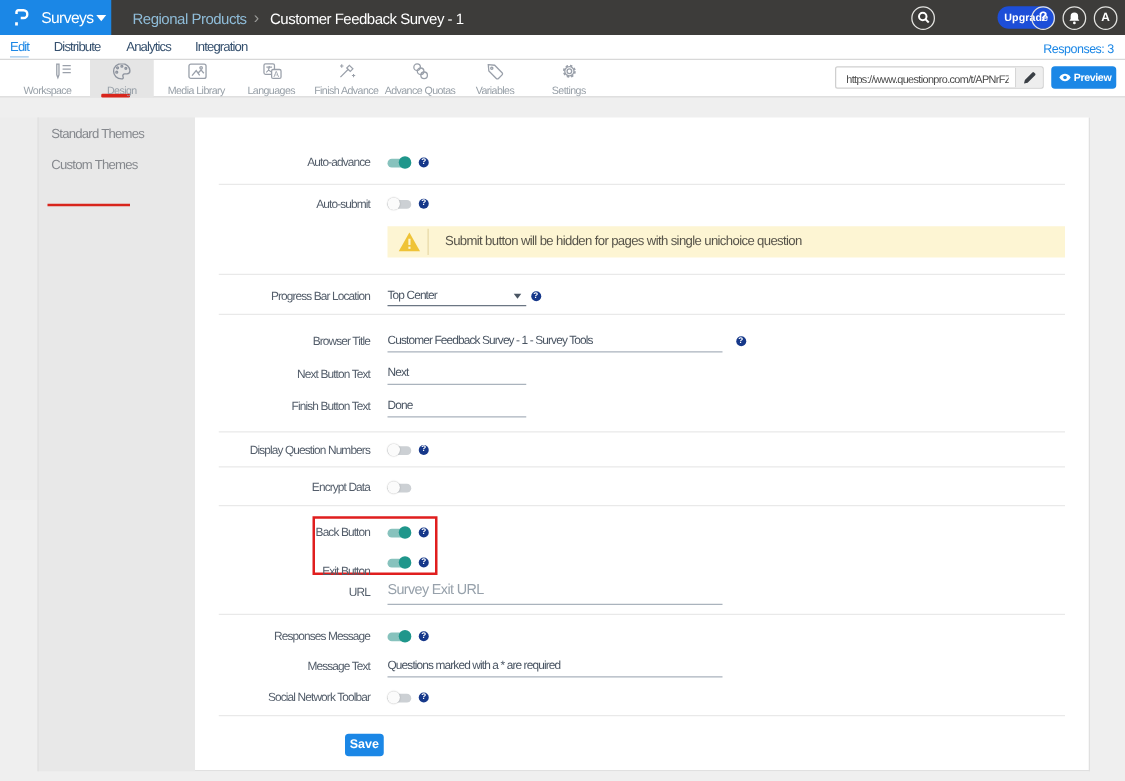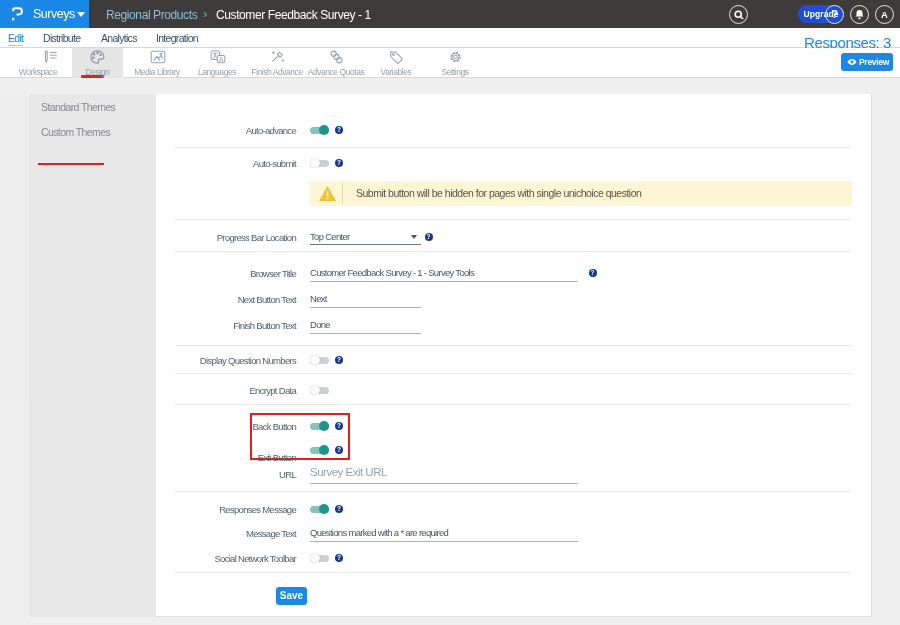--- a/index.html
+++ b/index.html
@@ -16,21 +16,21 @@
 #crumb1 { position:absolute; left:106px; top:7.5px; color:#8fbcd8; font-size:12px; letter-spacing:-0.4px; }
 #crumbsep { position:absolute; left:203px; top:6px; color:#9a9a98; font-size:13px; }
 #crumb2 { position:absolute; left:216px; top:7.5px; color:#fff; font-size:12px; letter-spacing:-0.4px; }
 .hcirc { position:absolute; top:5px; width:19px; height:19px; border:1.2px solid #e3e3e0; border-radius:50%; color:#fff; text-align:center; }
 #upg { position:absolute; left:798px; top:5px; width:46px; height:18px; background:#1d4ed8; border-radius:9px; color:#fff; font-size:8.5px; font-weight:bold; text-align:center; line-height:18px; letter-spacing:0.1px; }
 
 
 #menurow { position:absolute; left:0; top:28px; width:900px; height:20px; background:#fff; border-bottom:1px solid #d8d8d8; }
 .mitem { position:absolute; top:3.5px; font-size:10.5px; font-weight:500; color:#35506e; letter-spacing:-0.7px; }
 #m-edit { color:#1b87e6; border-bottom:1.5px solid #9cc6ea; padding-bottom:1px; }
-#resp { position:absolute; right:9px; top:5.5px; font-size:15px; color:#1b87e6; letter-spacing:-0.4px; }
+#resp { position:absolute; right:9px; top:5.5px; font-size:10px; color:#1b87e6; letter-spacing:-0.4px; }
 
 
 #toolbar { position:absolute; left:0; top:48px; width:900px; height:30px; background:#fff; border-bottom:1px solid #d5d5d5; }
 .tlabel { position:absolute; top:19px; width:100px; text-align:center; font-size:8.5px; color:#98a0a8; letter-spacing:-0.45px; }
 .ticon { position:absolute; top:2px; }
 #designbg { position:absolute; left:72px; top:0; width:51px; height:30px; background:#e5e5e5; }
 #designred { position:absolute; left:81px; top:27px; width:23px; height:2.5px; background:#d8251c; border-radius:1px; }
 #urlbox { position:absolute; left:668px; top:5px; width:167px; height:18px; background:#fff; border:1px solid #cfcfcf; border-radius:2px; }
 #urltxt { position:absolute; left:8px; top:3.5px; width:130px; overflow:hidden; white-space:nowrap; font-size:8.7px; letter-spacing:-0.5px; color:#4a4a4a; }
 #urlpencil { position:absolute; right:0; top:0; bottom:0; width:22px; background:#eeeeee; border-left:1px solid #d6d6d6; border-radius:0 2px 2px 0; text-align:center; }
@@ -174,20 +174,28 @@
 
     <svg class="ticon" style="left:448px" width="15" height="14" viewBox="0 0 16 16">
       <g fill="none" stroke="#9aa0aa">
         <circle cx="8" cy="8" r="2.1" stroke-width="1.2"></circle>
         <circle cx="8" cy="8" r="5.1" stroke-width="1.6" stroke-dasharray="2.2 1.8"></circle>
         <circle cx="8" cy="8" r="4.2" stroke-width="1.2"></circle>
       </g>
     </svg>
     <div class="tlabel" style="left:405px">Settings</div>
 
+    <div id="urlbox">
+      <div id="urltxt">https://www.questionpro.com/t/APNrFZ</div>
+      <div id="urlpencil">
+        <svg width="11" height="11" style="margin-top:2.5px" viewBox="0 0 11 11">
+            <path d="M1.2 9.8 l0.7-2.9 6-6 a0.9 0.9 0 0 1 1.3 0 l0.9 0.9 a0.9 0.9 0 0 1 0 1.3 l-6 6 z" fill="#3a3f45"></path>
+          </svg>
+      </div>
+    </div>
     <div id="previewbtn">
         <svg width="10" height="8" viewBox="0 0 11 8" style="position:absolute;left:6px;top:5px">
           <path d="M0.5 4 C2 1.5 4 0.8 5.5 0.8 C7 0.8 9 1.5 10.5 4 C9 6.5 7 7.2 5.5 7.2 C4 7.2 2 6.5 0.5 4 z" fill="#fff"></path>
           <circle cx="5.5" cy="4" r="1.6" fill="#1b87e6"></circle>
         </svg>
         <span id="pvtxt">Preview</span>
       </div>
   </div>
 
   <div id="sidebar">

